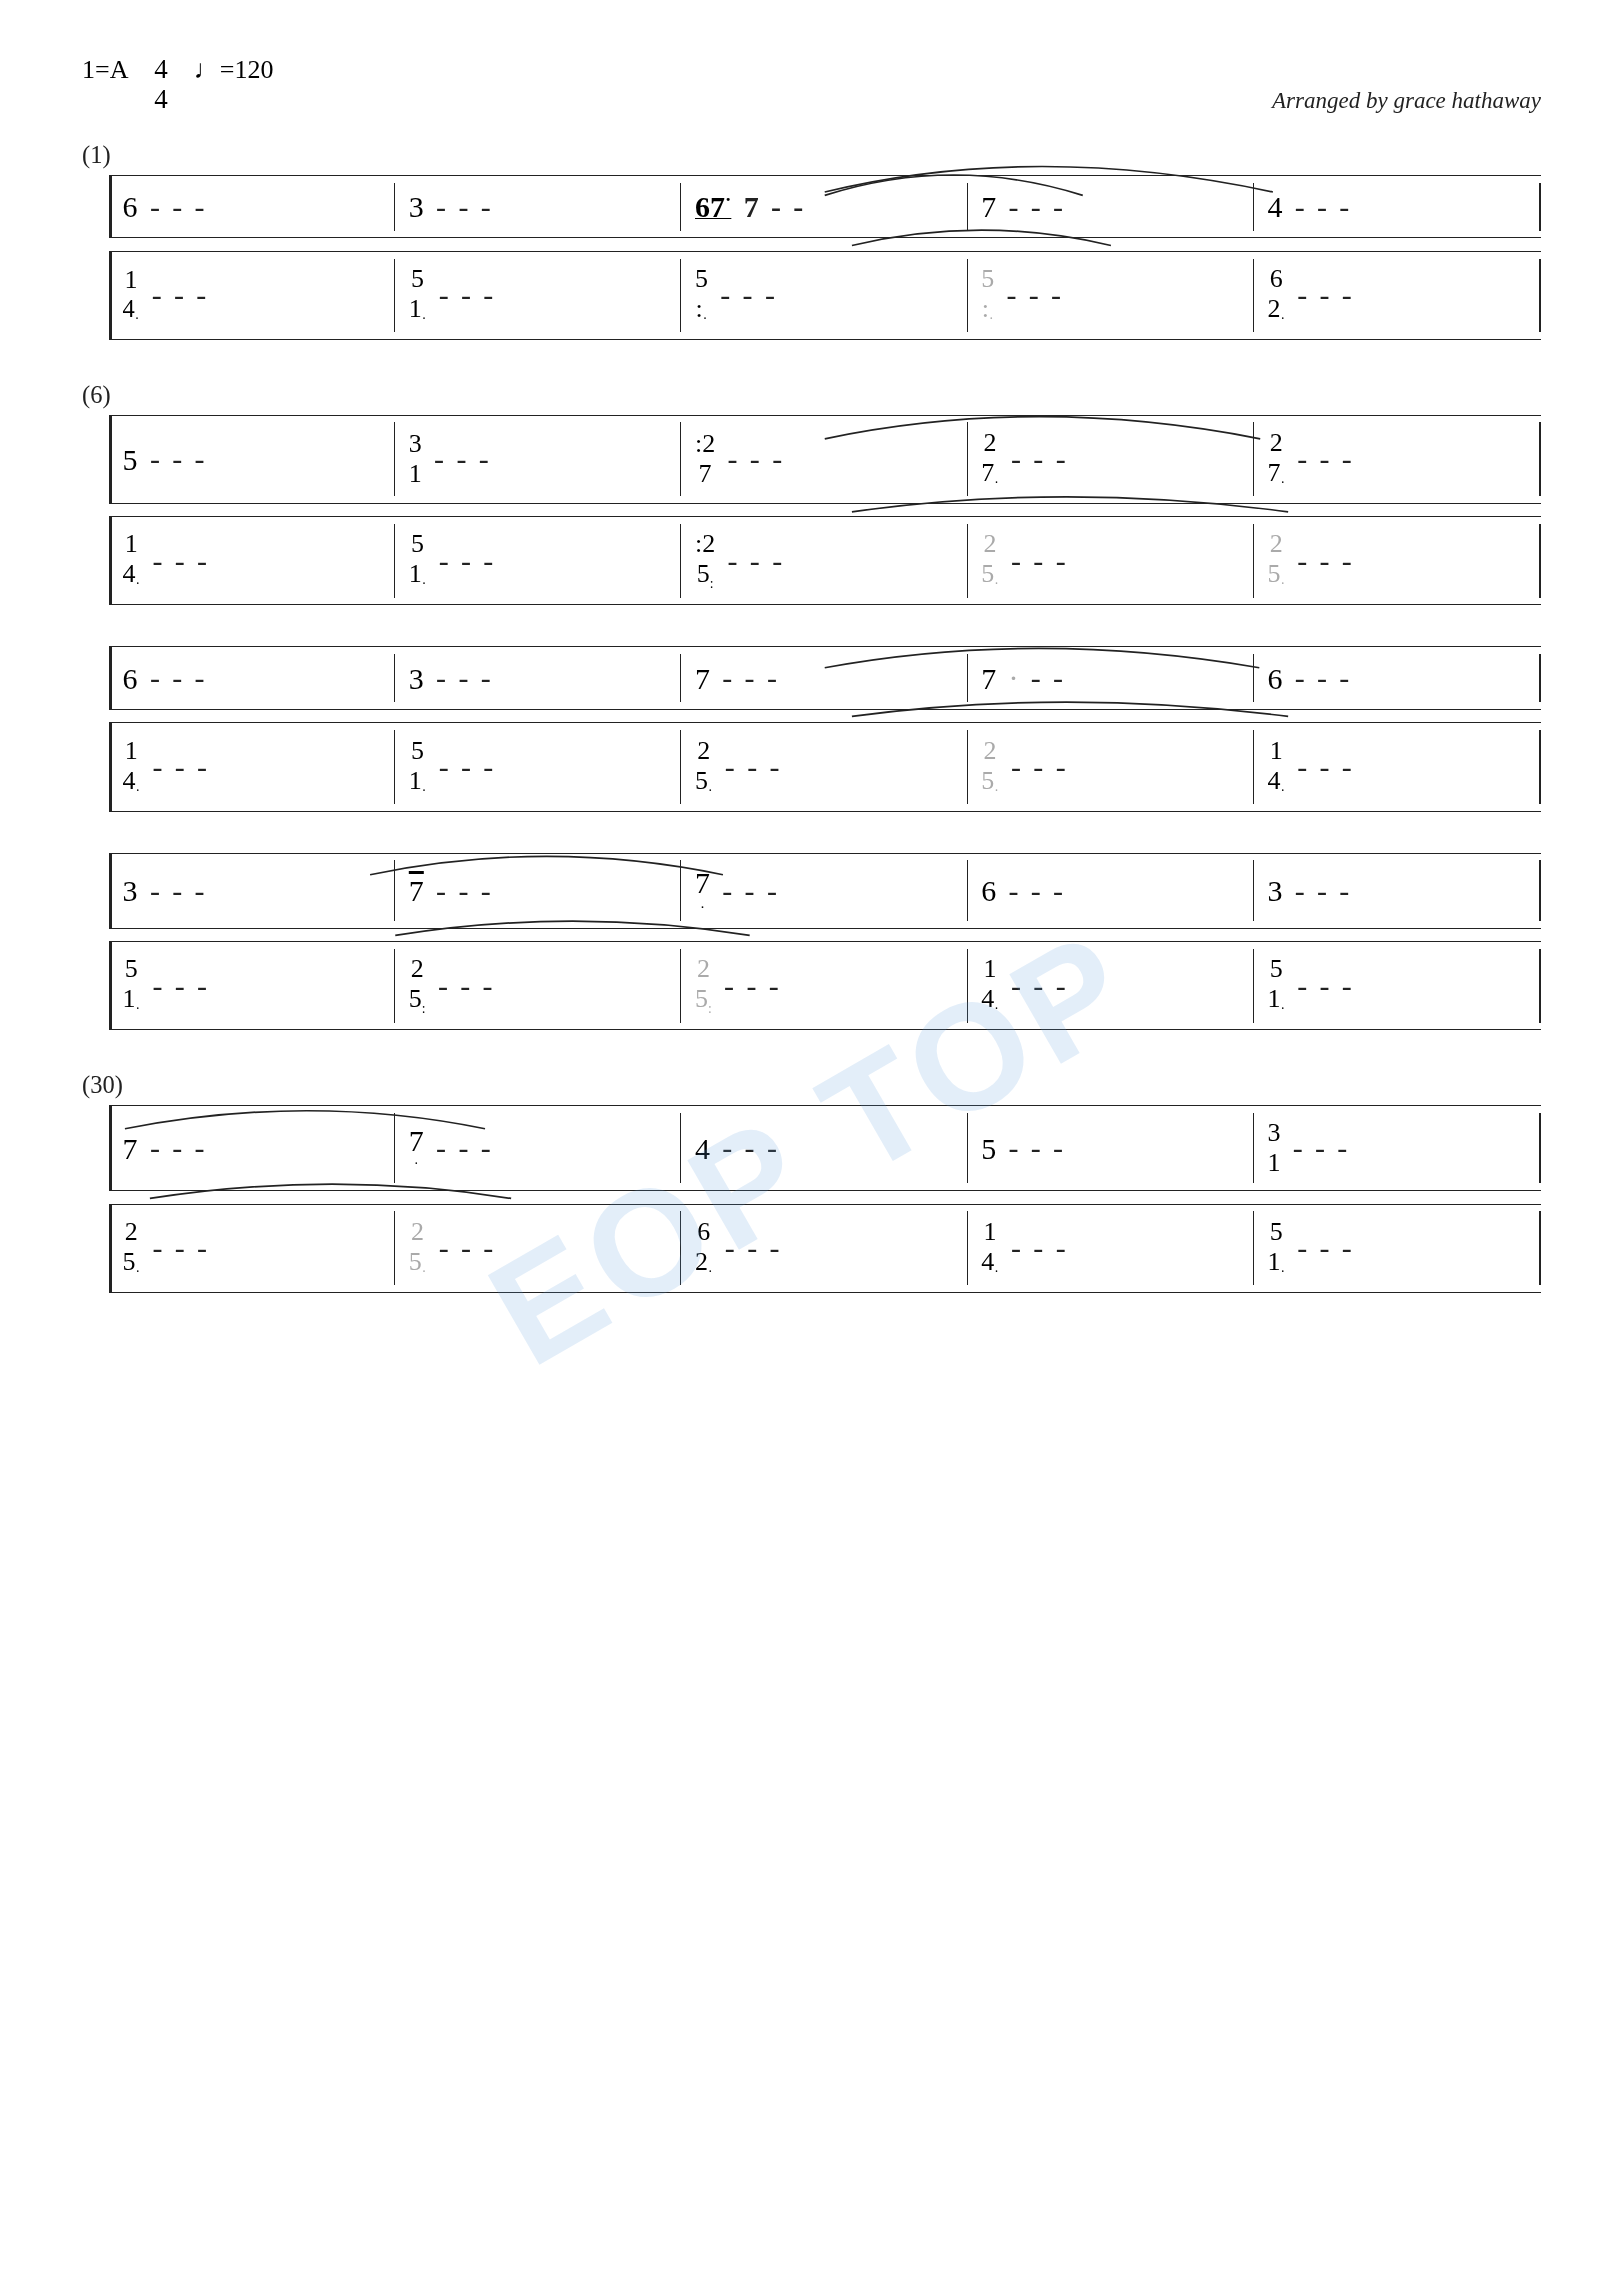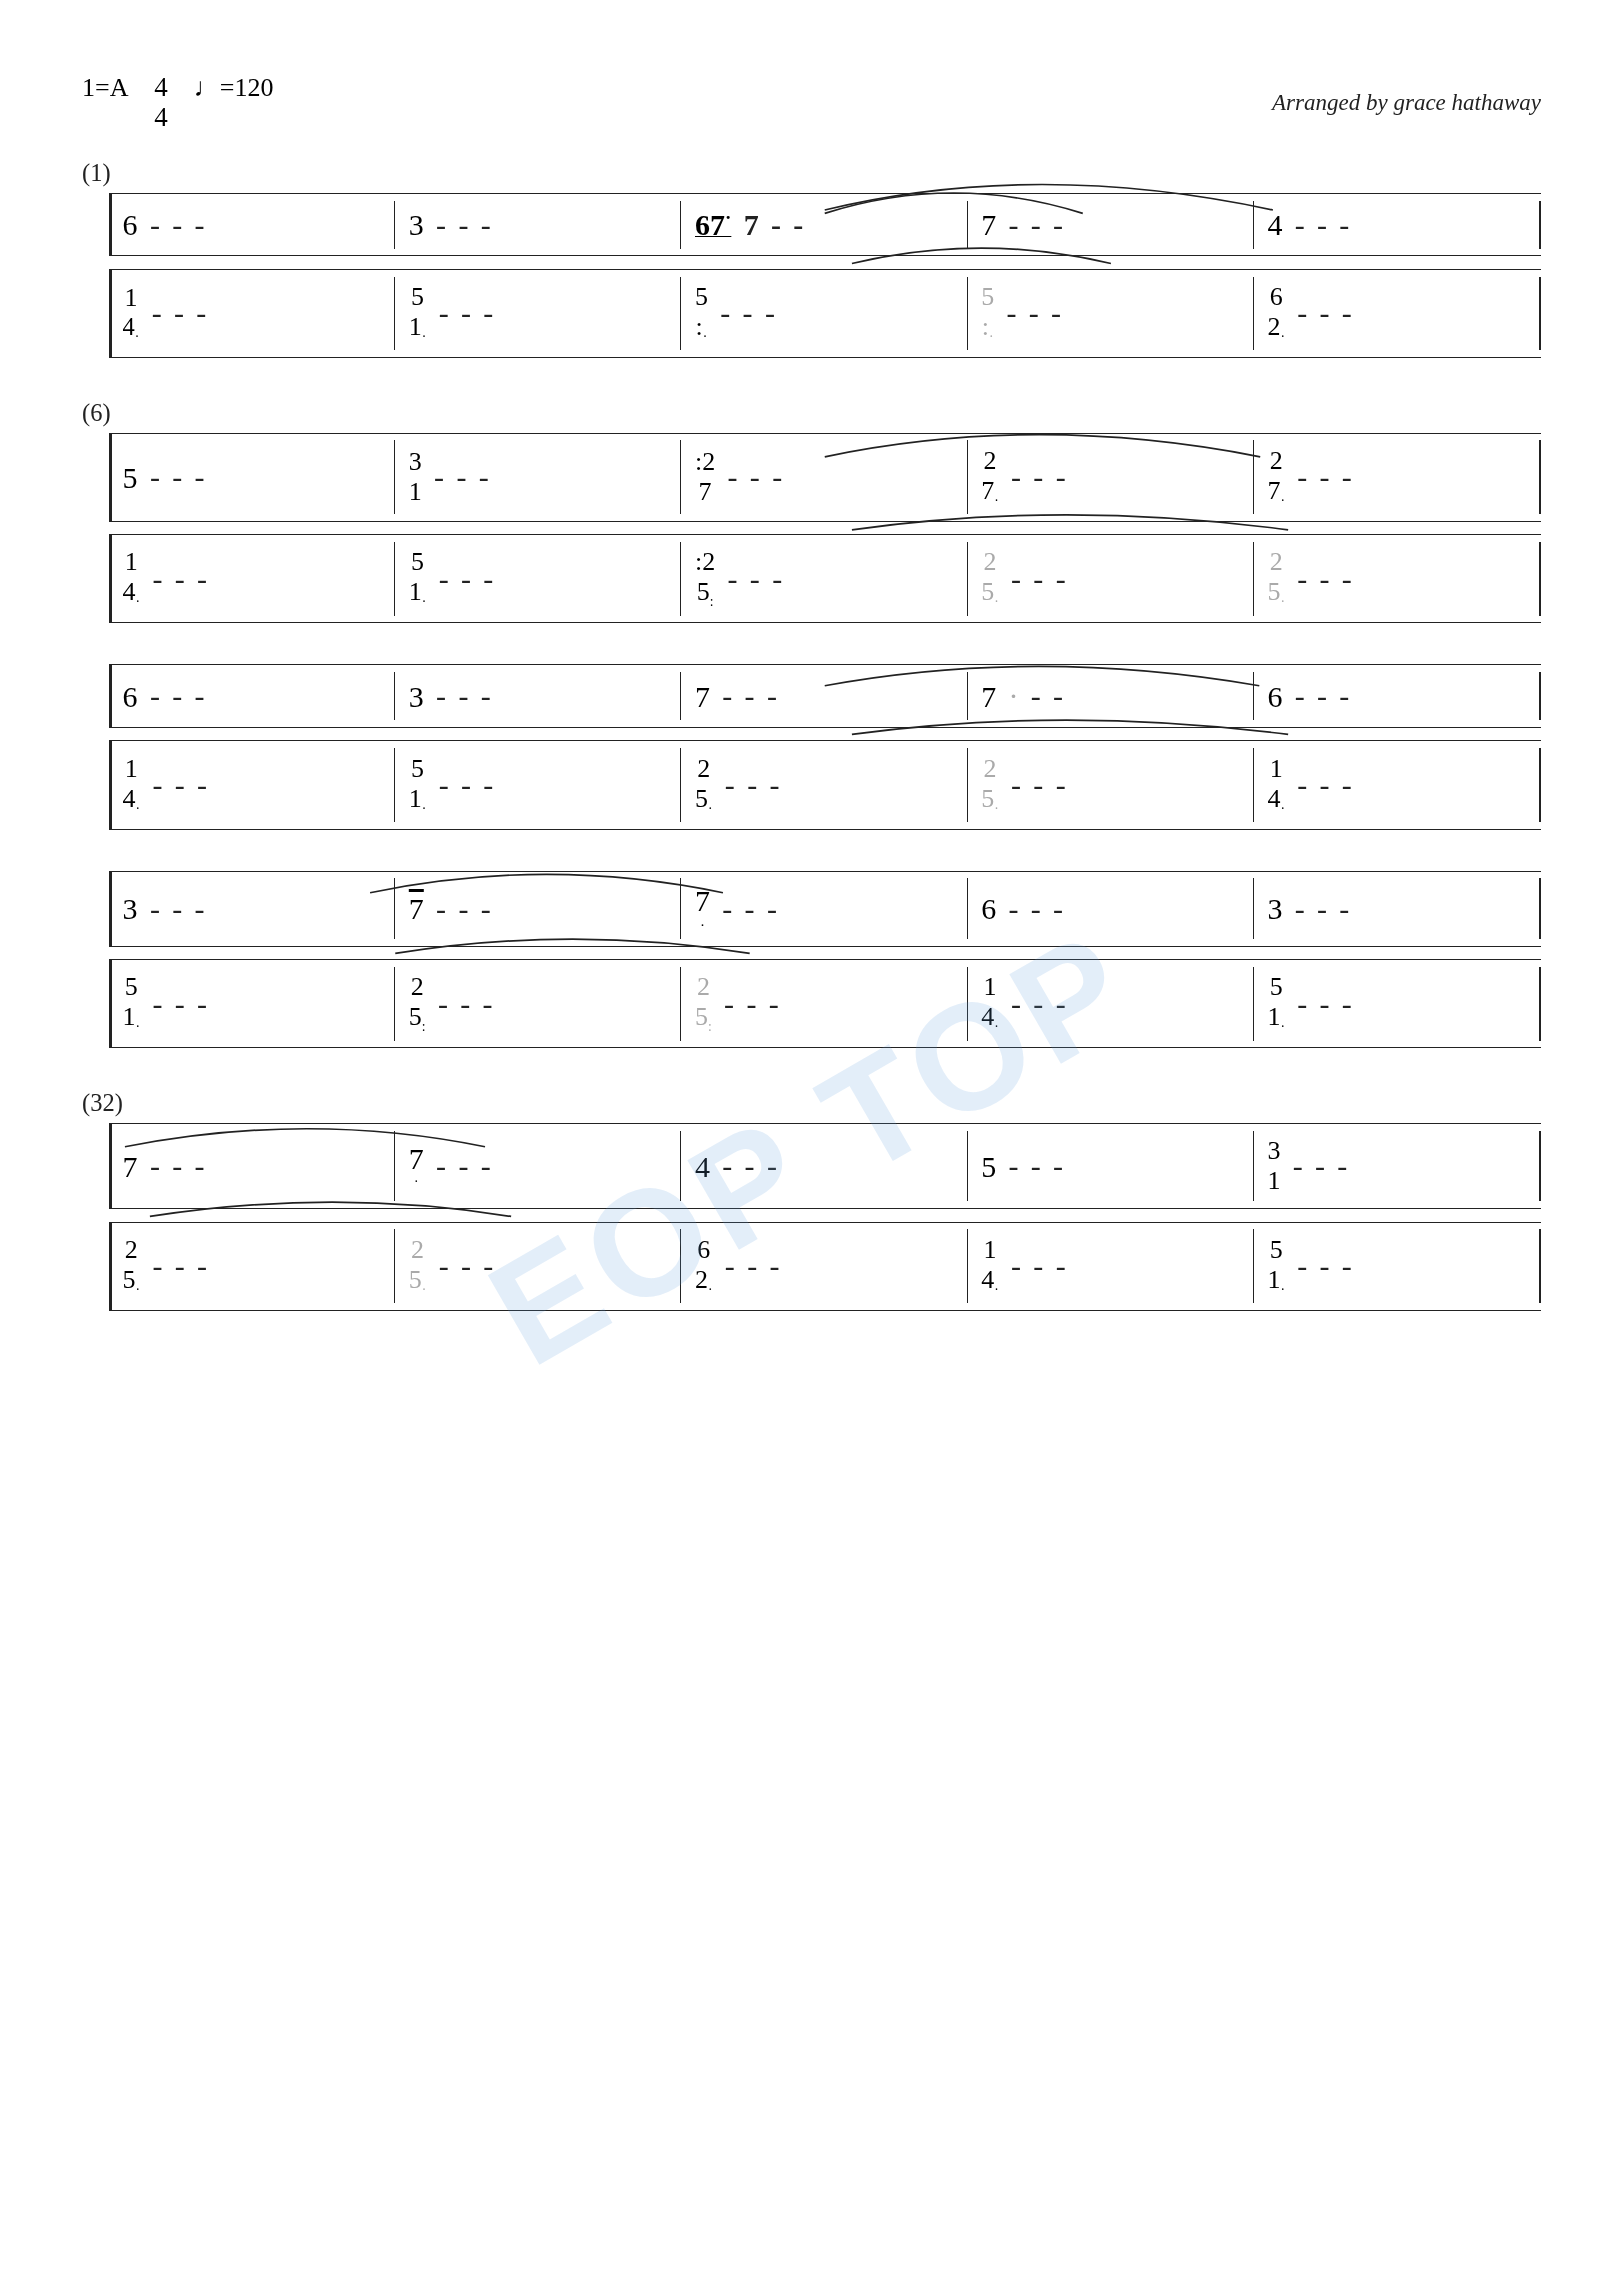--- a/index.html
+++ b/index.html
@@ -25,24 +25,23 @@
       font-size: 49px;
       font-weight: normal;
       letter-spacing: 5.5px;
       margin-bottom: 41px;
       font-family: 'Times New Roman', Times, serif;
     }
 
     .meta-row {
       display: flex;
       justify-content: space-between;
-      align-items: center;
+      align-items: flex-end;
       margin-bottom: 27px;
       font-size: 26px;
-      margin-top: 18px;
     }
 
     .key-tempo {
       display: flex;
       align-items: baseline;
       gap: 20.4px;
     }
 
     .arranger {
       font-size: 23px;
@@ -704,21 +703,21 @@
               <span class="dash">-</span>
               <span class="dash">-</span>
             </div>
           </div>
         </div>
       </div>
     </div>
   </div>
 
   <div class="system">
-    <div class="system-number">(32)</div>
+    <div class="system-number">(30)</div>
     <div class="staff-pair">
       <svg style="position:absolute;top:0;left:0;width:100%;height:100%;pointer-events:none;overflow:visible;z-index:5;" viewBox="0 0 2141 276.656" width="1459" height="189">
 
         <path d="M 60 35 Q 330 -18 590 35" stroke="#222" stroke-width="2.5" fill="none"></path>
       </svg>
 
       <div class="staff-row treble">
         <div style="position:absolute;left:0;top:0;bottom:0;width:3.4px;background:#222;"></div>
         <div class="measures">
           <div class="measure">

